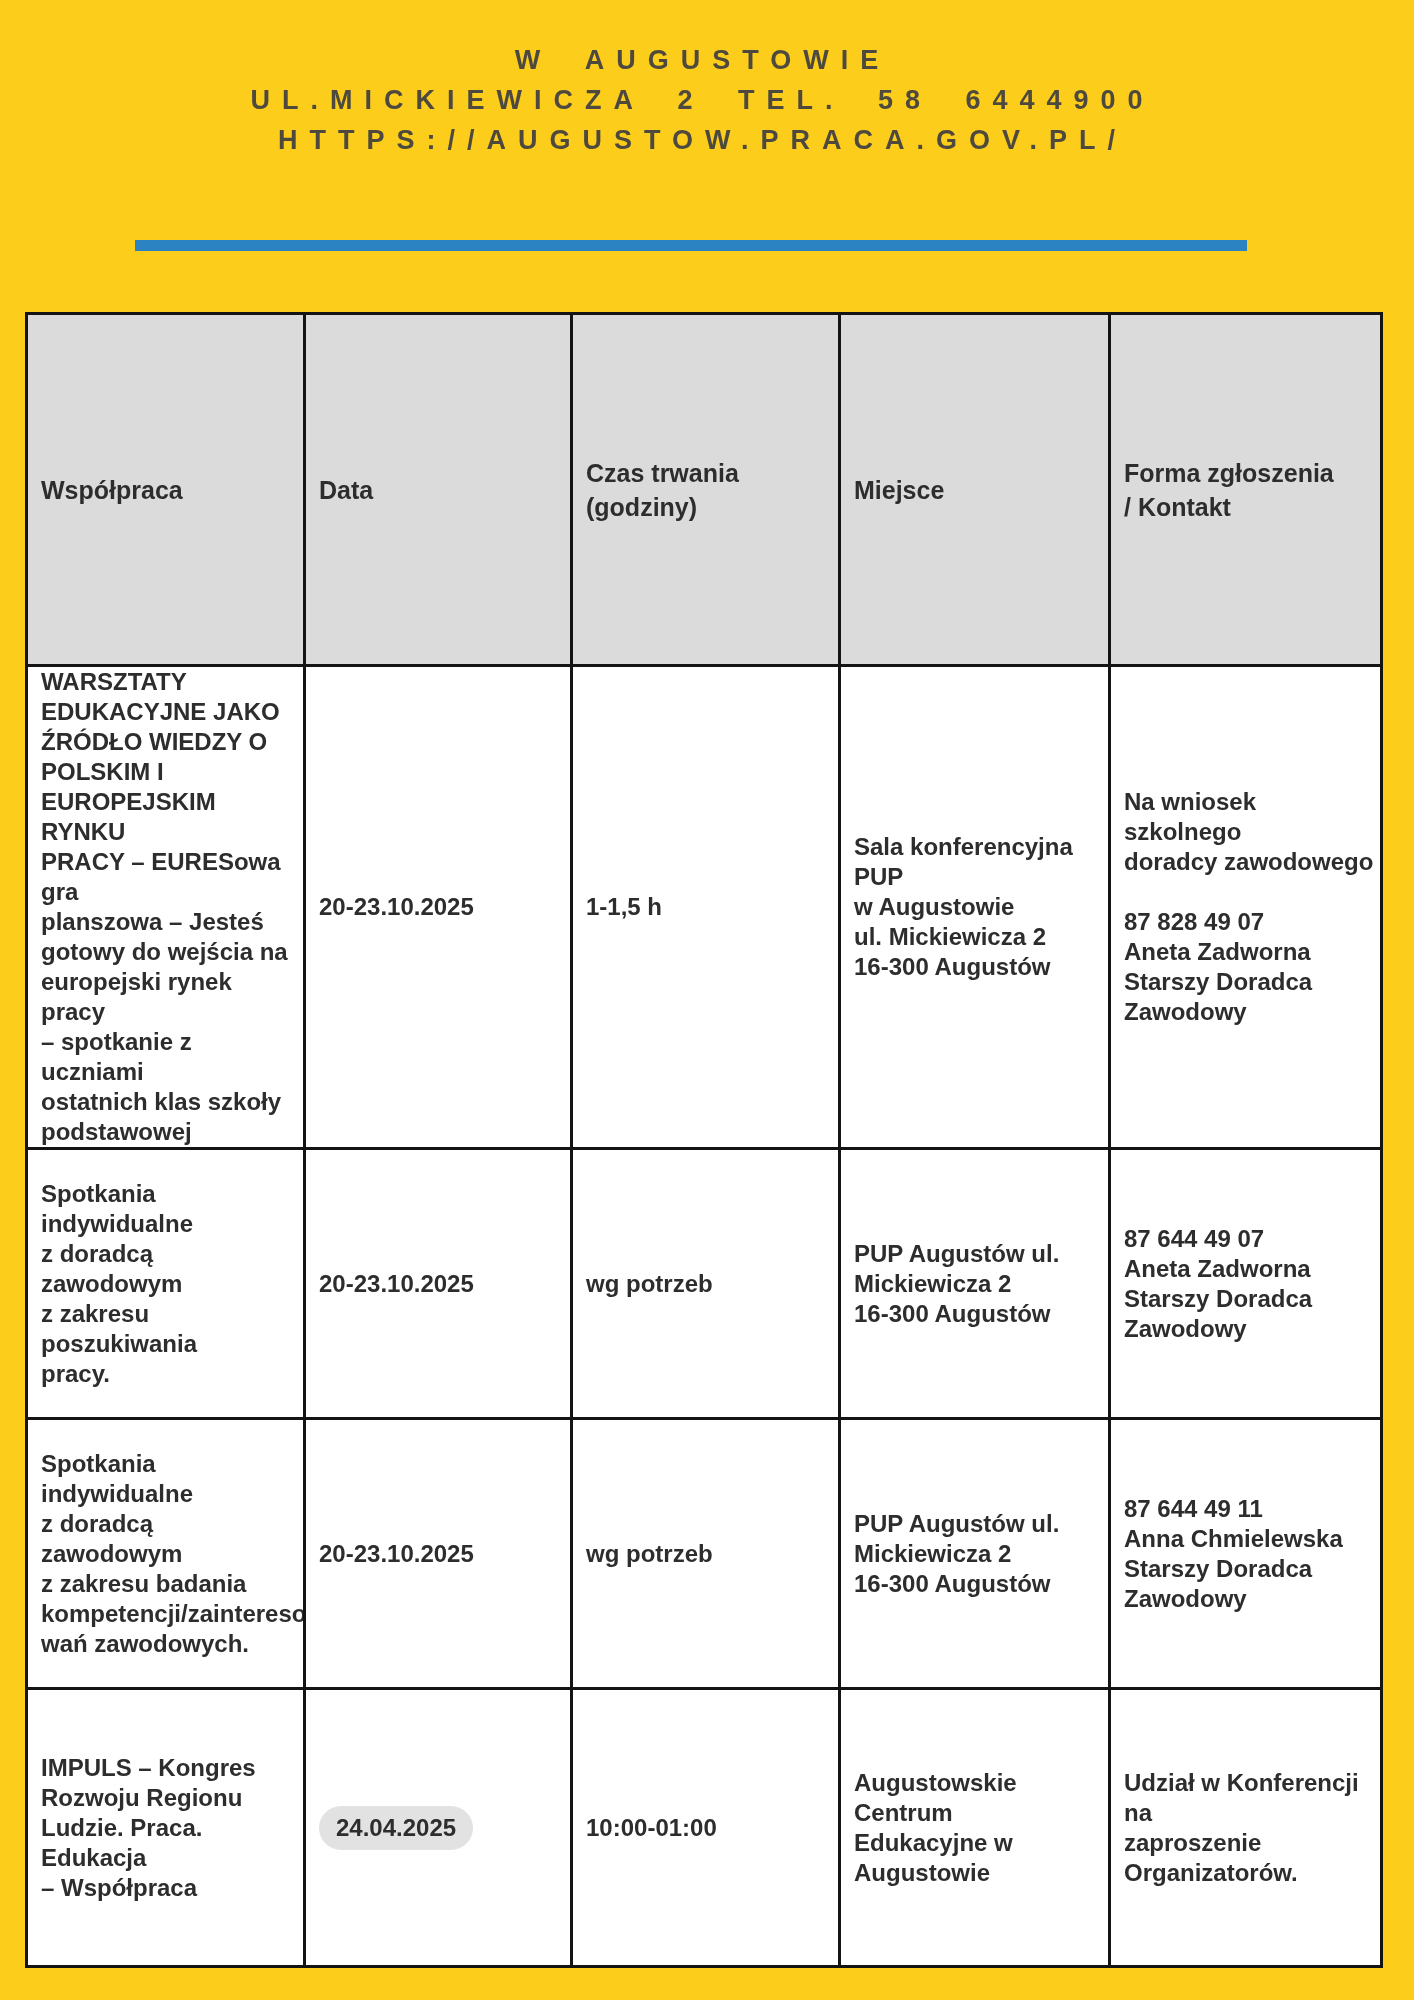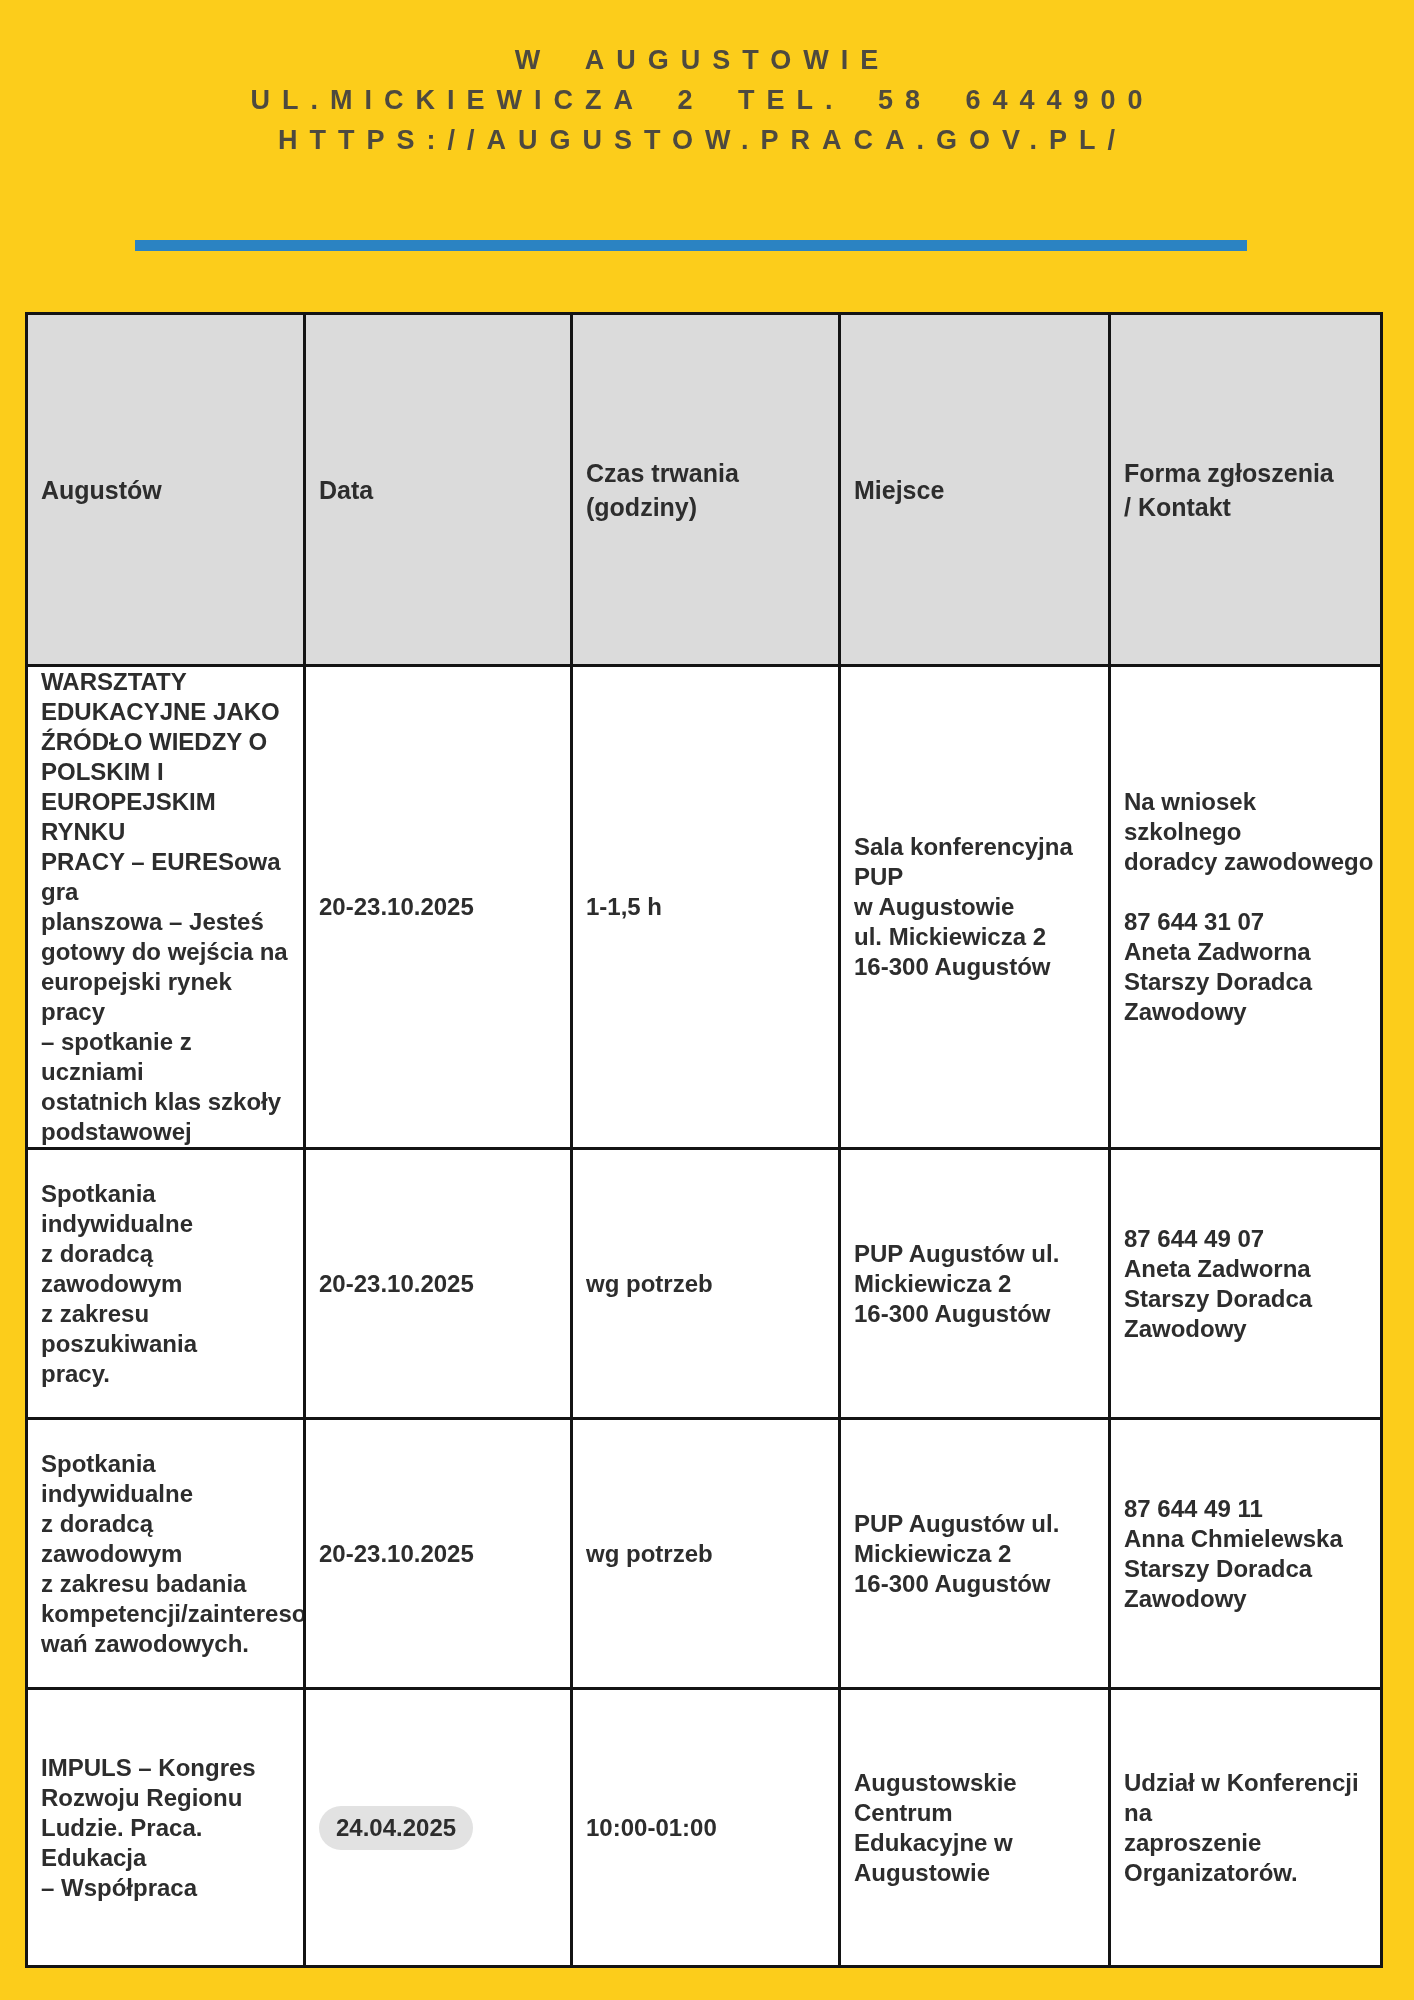--- a/index.html
+++ b/index.html
@@ -74,21 +74,21 @@
   <table class="schedule">
     <colgroup>
       <col class="c1">
         <col class="c2">
         <col class="c3">
         <col class="c4">
         <col class="c5">
     </colgroup>
     <tbody>
       <tr class="hrow">
-        <th>Augustów</th>
+        <th>Współpraca</th>
         <th>Data</th>
         <th>Czas trwania
 (godziny)</th>
         <th>Miejsce</th>
         <th>Forma zgłoszenia
 / Kontakt</th>
       </tr>
       <tr class="r1">
         <td>WARSZTATY
 EDUKACYJNE JAKO
@@ -104,21 +104,21 @@
 podstawowej</td>
         <td>20-23.10.2025</td>
         <td>1-1,5 h</td>
         <td>Sala konferencyjna PUP
 w Augustowie
 ul. Mickiewicza 2
 16-300 Augustów</td>
         <td>Na wniosek szkolnego
 doradcy zawodowego
 
-87 644 31 07
+87 828 49 07
 Aneta Zadworna
 Starszy Doradca
 Zawodowy</td>
       </tr>
       <tr class="r2">
         <td>Spotkania indywidualne
 z doradcą zawodowym
 z zakresu poszukiwania
 pracy.</td>
         <td>20-23.10.2025</td>

